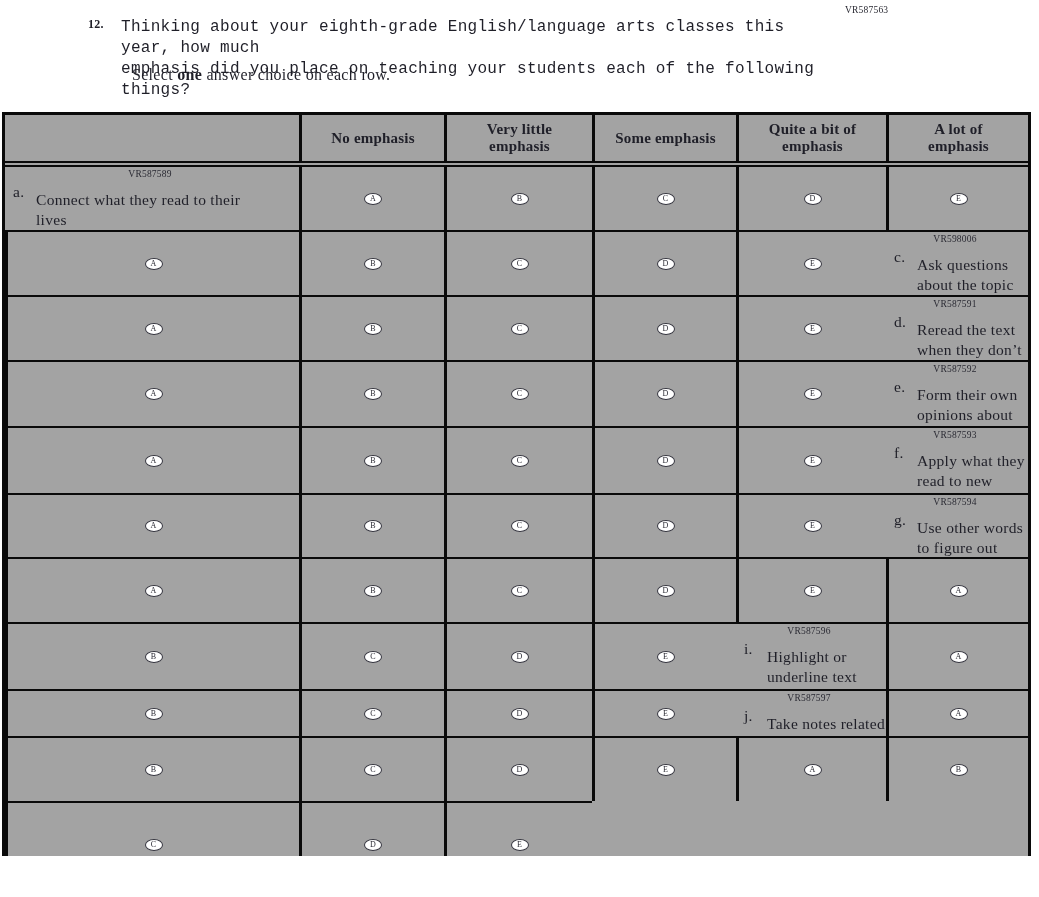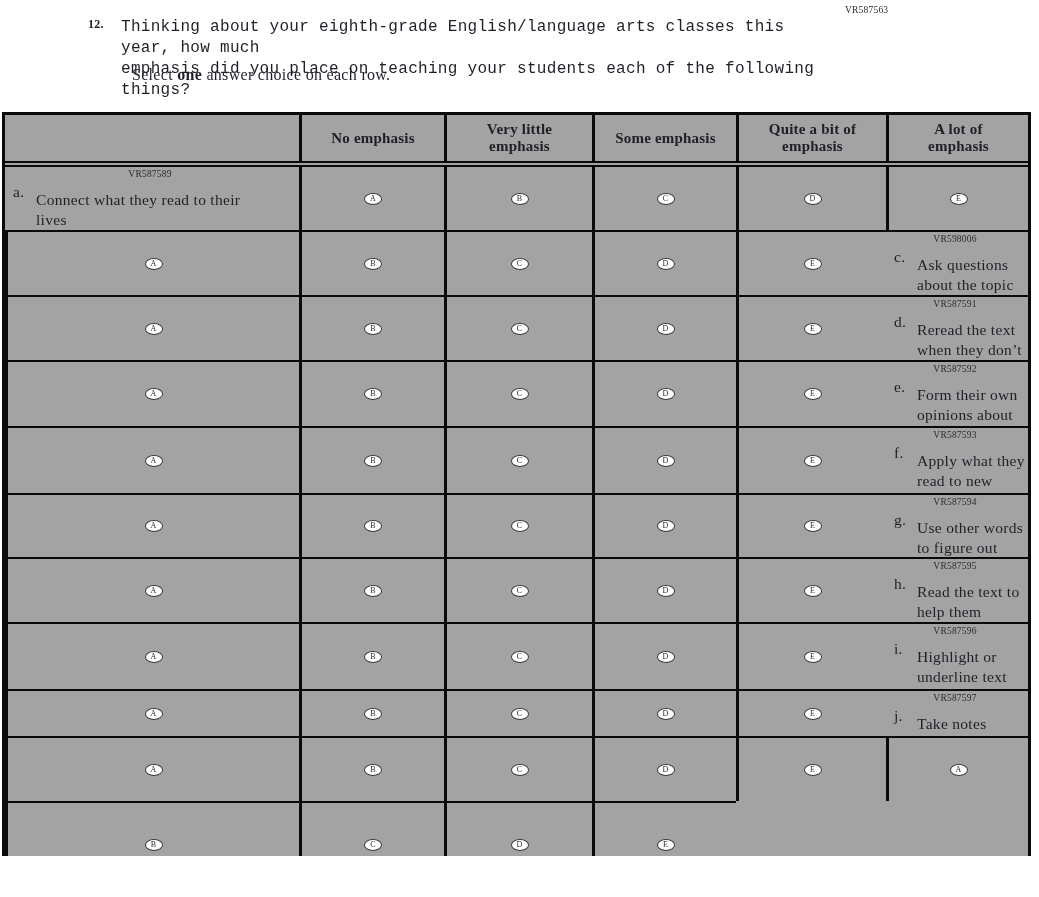--- a/index.html
+++ b/index.html
@@ -391,28 +391,20 @@
       <div class="cell option-cell bl bt">
         <span class="bubble">
           <span class="bubble-letter">D</span>
         </span>
       </div>
       <div class="cell option-cell bl bt">
         <span class="bubble">
           <span class="bubble-letter">E</span>
         </span>
       </div>
-      <div class="cell label-cell bt">
-        <div class="vr-code">VR587595</div>
-        <div class="item-label">
-          <span class="item-letter">h.</span>
-          <span class="item-text">Read the text to help them
-answer questions</span>
-        </div>
-      </div>
       <div class="cell option-cell bl bt">
         <span class="bubble">
           <span class="bubble-letter">A</span>
         </span>
       </div>
       <div class="cell option-cell bl bt">
         <span class="bubble">
           <span class="bubble-letter">B</span>
         </span>
       </div>

